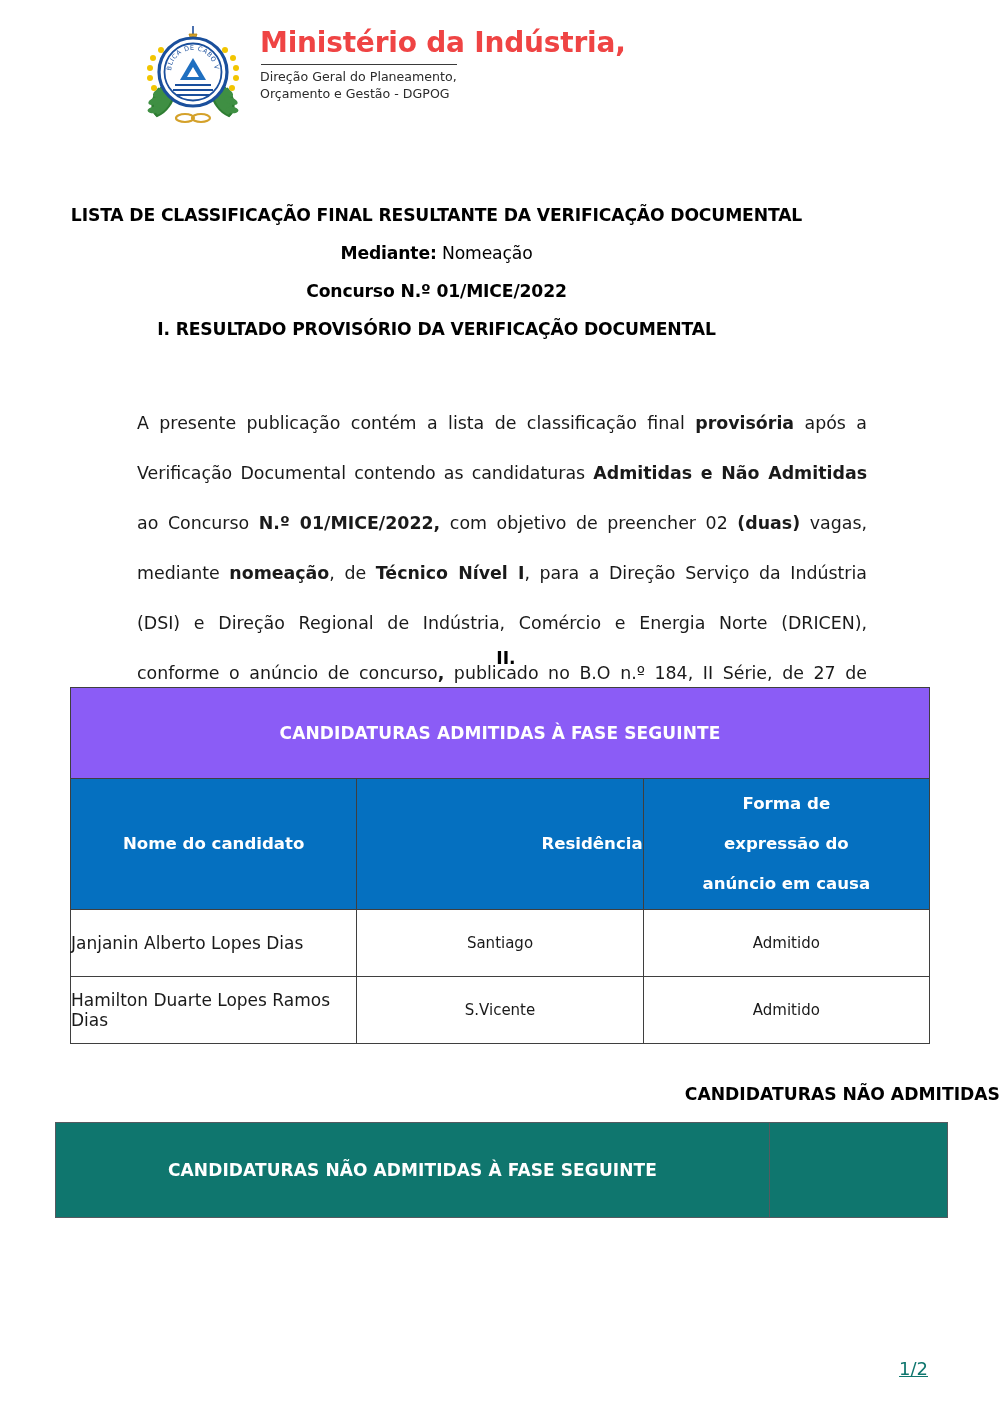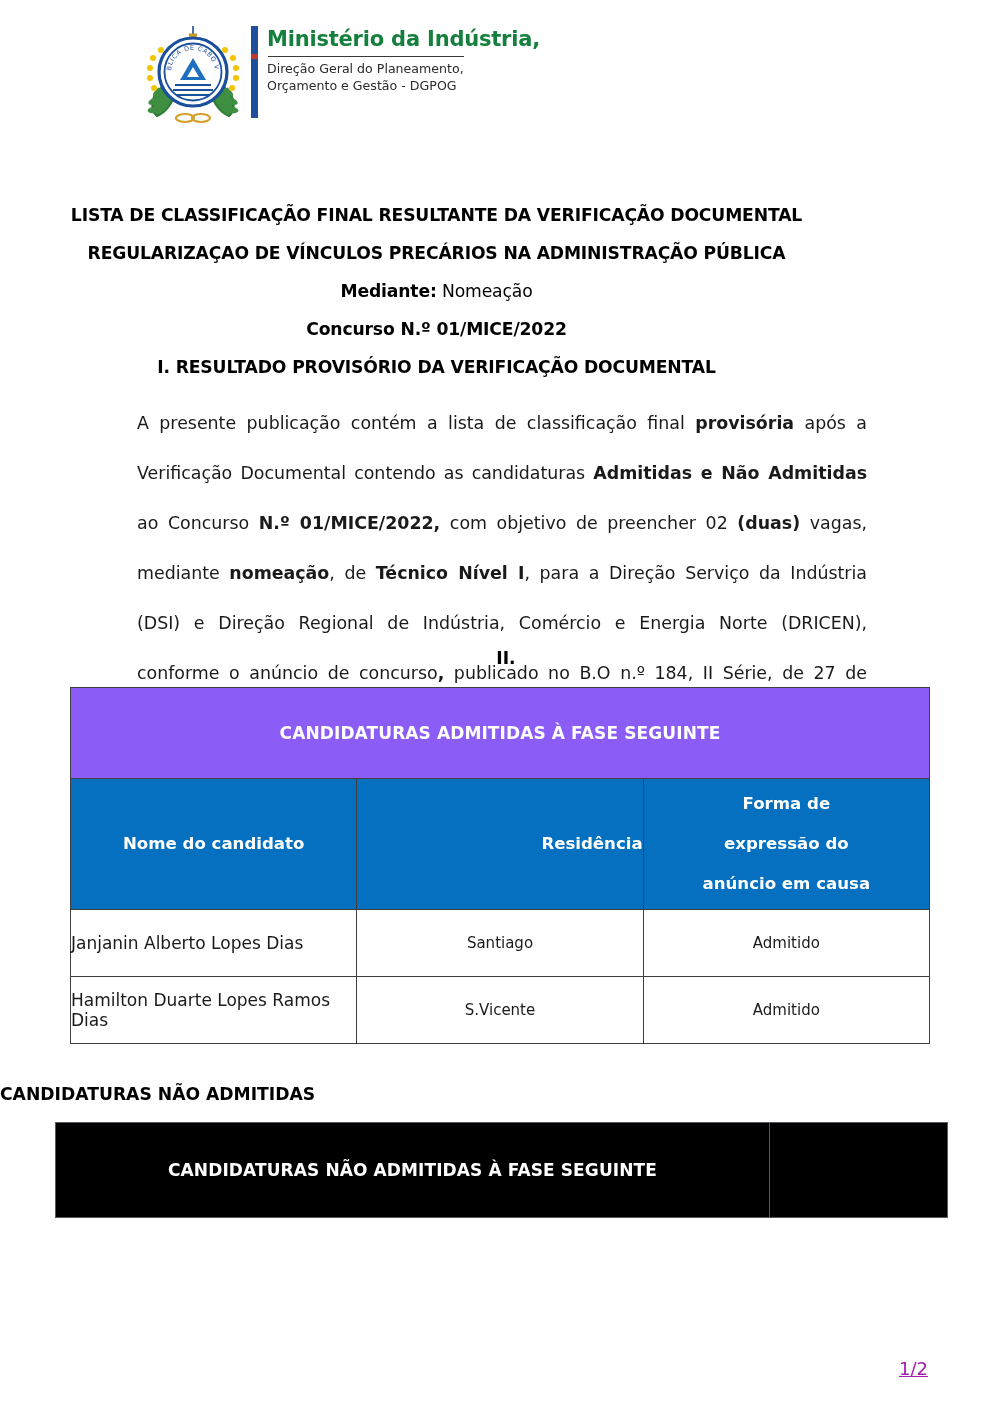--- a/index.html
+++ b/index.html
@@ -48,24 +48,24 @@
         #1f4e9c 36%,
         #1f4e9c 100%);
     height: 92px;
   }
   .lh-text {
     padding-top: 5px;
   }
   .lh-title {
     font-family: "DejaVu Sans", "Liberation Sans", sans-serif;
     font-weight: bold;
-    font-size: 21px;
+    font-size: 28px;
     line-height: 1.16;
     letter-spacing: -0.2px;
-    color: #15803d;
+    color: #ef4444;
     white-space: nowrap;
   }
   .lh-rule {
     border-bottom: 1.4px solid #3a3a3a;
     width: 196px;
     margin: 5px 0 4px 1px;
   }
   .lh-sub {
     font-size: 12.6px;
     line-height: 1.32;
@@ -163,57 +163,57 @@
     text-align: center;
     color: #1a1a1a;
   }
 
   
   .nonadm-title {
     position: absolute;
     left: 0;
     top: 1084px;
     width: 1000px;
-    text-align: left;
+    text-align: right;
     font-weight: bold;
     font-size: 17.2px;
     color: #000;
   }
 
   
   .tbl-nonadmitted {
     position: absolute;
     left: 55px;
     top: 1122px;
     width: 890px;
     border-collapse: collapse;
     table-layout: fixed;
   }
   .tbl-nonadmitted td {
     border: 1px solid #555a60;
-    background: #000000;
+    background: #0f766e;
     padding: 0;
     height: 94px;
     vertical-align: middle;
   }
   .nonadm-banner {
     color: #ffffff;
     font-weight: bold;
     font-size: 17px;
     text-align: center;
     letter-spacing: 0.1px;
   }
 
   
   .page-num {
     position: absolute;
     right: 72px;
     top: 1358px;
     font-size: 18px;
-    color: #a21caf;
+    color: #0f766e;
     text-decoration: underline;
   }
 </style>
 </head>
 <body>
 
 <div class="letterhead">
 
   <div class="emblem">
     <svg width="112" height="108" viewBox="0 0 112 108" xmlns="http://www.w3.org/2000/svg">
@@ -284,21 +284,20 @@
   <div class="lh-text">
     <div class="lh-title">Ministério da Indústria,</div>
     <div class="lh-rule"></div>
     <div class="lh-sub">Direção Geral do Planeamento,</div>
     <div class="lh-sub">Orçamento e Gestão - DGPOG</div>
   </div>
 </div>
 
 <div class="headings">
   <div class="h-line">LISTA DE CLASSIFICAÇÃO FINAL RESULTANTE DA VERIFICAÇÃO DOCUMENTAL</div>
-  <div class="h-line">REGULARIZAÇAO DE VÍNCULOS PRECÁRIOS NA ADMINISTRAÇÃO PÚBLICA</div>
   <div class="h-line"><span>Mediante:</span><span class="reg"> Nomeação</span></div>
   <div class="h-line">Concurso N.º 01/MICE/2022</div>
   <div class="h-line">I. RESULTADO PROVISÓRIO DA VERIFICAÇÃO DOCUMENTAL</div>
 </div>
 
 <p class="body-para"><span>A presente publicação contém a lista de classificação final </span><b>provisória</b><span> após a Verificação Documental contendo as candidaturas </span><b>Admitidas e Não Admitidas</b><span> ao Concurso </span><b>N.º 01/MICE/2022,</b><span> com objetivo de preencher 02 </span><b>(duas)</b><span> vagas, mediante </span><b>nomeação</b><span>, de </span><b>Técnico Nível I</b><span>, para a Direção Serviço da Indústria (DSI) e Direção Regional de Indústria, Comércio e Energia Norte (DRICEN), conforme o anúncio de concurso</span><b>,</b><span> publicado no B.O n.º 184, II Série, de 27 de outubro de 2022.</span></p>
 
 <div class="section-mark">II.</div>
 
 <table class="tbl-admitted">

